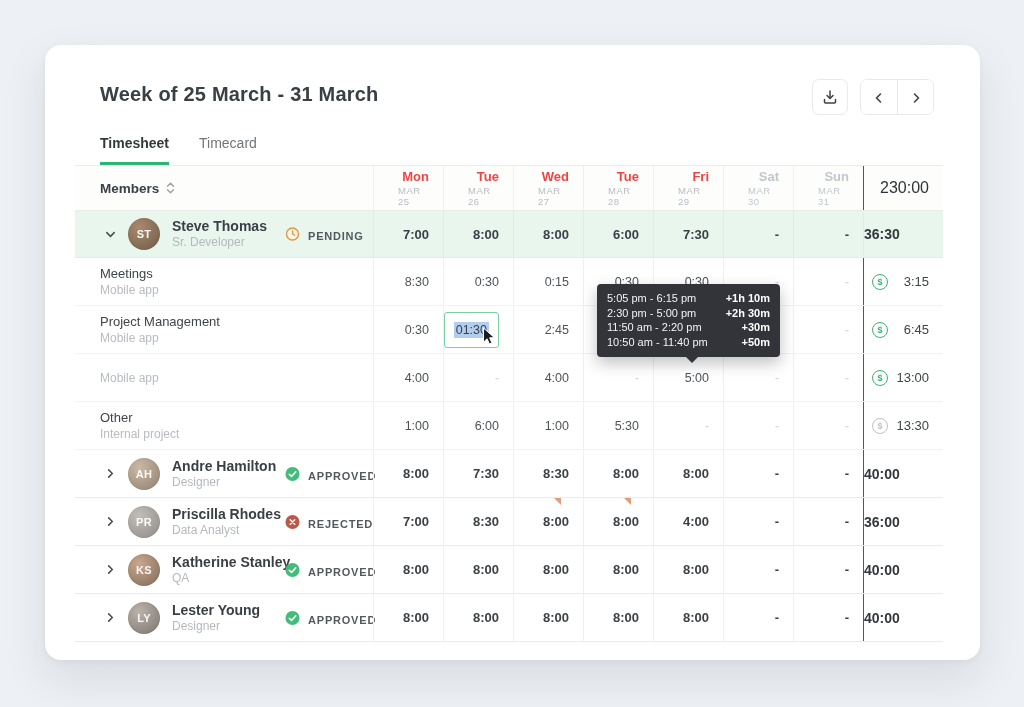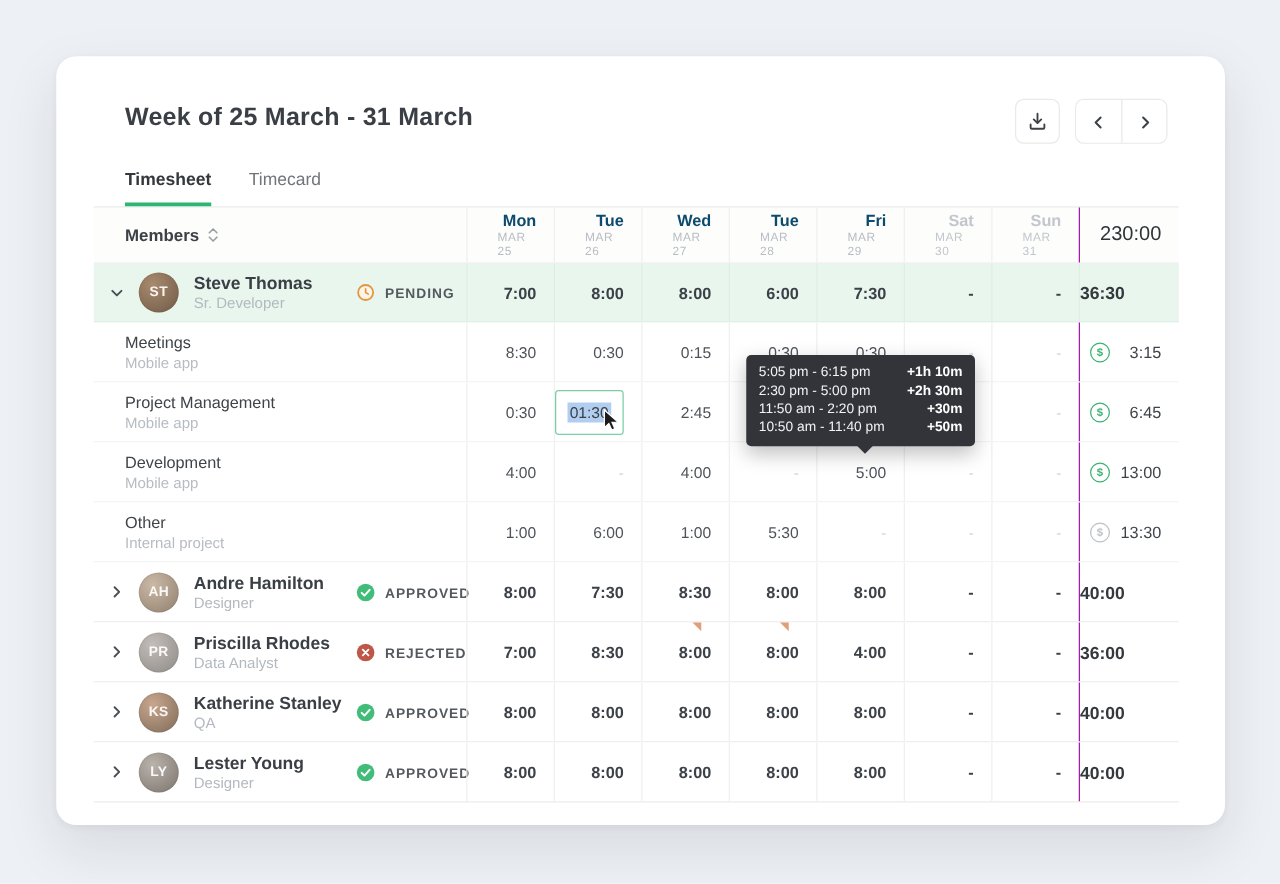--- a/index.html
+++ b/index.html
@@ -29,33 +29,33 @@
   .table { margin:0 37px 0 30px; }
   .thead { display:flex; height:46px; border-top:1px solid #ececec; border-bottom:1px solid #ececec; background:#fdfdfc; }
   .col-members { width:298px; }
   .col-day { width:70px; border-left:1px solid #f1f0ee; }
   .col-total { width:80px; border-left:1px solid #a21caf; }
 
   .thead .col-members { display:flex; align-items:center; padding-left:25px; gap:7px;
                         font-size:13.5px; font-weight:700; color:#3c4147; }
   .thead .col-day { display:flex; flex-direction:column; align-items:flex-end; justify-content:center;
                     padding-right:14px; }
-  .thead .day-name { font-size:13px; font-weight:700; color:#0c4a6e; line-height:15px; }
+  .thead .day-name { font-size:13px; font-weight:700; color:#ef4444; line-height:15px; }
   .thead .day-date { font-size:9.5px; color:#b8bdc3; letter-spacing:.5px; margin-top:1px;padding-left:24px; }
   .thead .col-day.muted .day-name, .thead .col-day.muted .day-date { color:#c2c7cd; }
   .thead .col-total { display:flex; align-items:center; justify-content:flex-end; padding-right:14px;
                       font-size:16px; font-weight:500; color:#2f3439; }
 
   .row { display:flex; border-bottom:1px solid #f2f2f1; background:#fff; }
   .row.member { height:48px; border-bottom:1px solid #ebebea; }
   .row.mint { background:#e8f6ee; height:47px; border-bottom:1px solid #dcefe4; }
   .row.mint .col-day, .row.mint .col-total { border-left-color:#ddeee5; }
   .row.task { height:48px; }
 
-  .members-cell { width:298px; position:relative; display:flex; align-items:center; padding-left:10px; }
+  .members-cell { width:298px; position:relative; display:flex; align-items:center; padding-left:27px; }
   .chev { width:16px; display:flex; justify-content:center; margin-right:10px; color:#4a4f55; }
   .avatar { width:32px; height:32px; border-radius:50%; margin-right:12px; flex:0 0 32px;
             display:flex; align-items:center; justify-content:center;
             color:rgba(255,255,255,.92); font-size:11px; font-weight:700; letter-spacing:.3px;
             box-shadow:inset 0 0 0 1px rgba(0,0,0,.04); }
   .m-name { font-size:14px; font-weight:700; color:#3a3f45; line-height:16px; }
   .m-role { font-size:12px; color:#b4b9bf; line-height:15px; margin-top:1px; }
   .status { position:absolute; left:210px; top:50%; transform:translateY(-50%);
             display:flex; align-items:flex-end; gap:8px; }
   .status-label { font-size:11px; font-weight:700; letter-spacing:.8px; color:#54595f; }
@@ -250,21 +250,20 @@
           <div class="col-day cell"></div>
           <div class="col-day cell"></div>
           <div class="col-day cell dash">-</div>
           <div class="col-total total-cell">
             <span class="dollar">$</span>
             <span>6:45</span>
           </div>
         </div>
         <div class="row task">
           <div class="task-cell">
-            <div class="t-name">Development</div>
             <div class="t-proj">Mobile app</div>
           </div>
           <div class="col-day cell">4:00</div>
           <div class="col-day cell dash">-</div>
           <div class="col-day cell">4:00</div>
           <div class="col-day cell dash">-</div>
           <div class="col-day cell">5:00</div>
           <div class="col-day cell dash">-</div>
           <div class="col-day cell dash">-</div>
           <div class="col-total total-cell">

